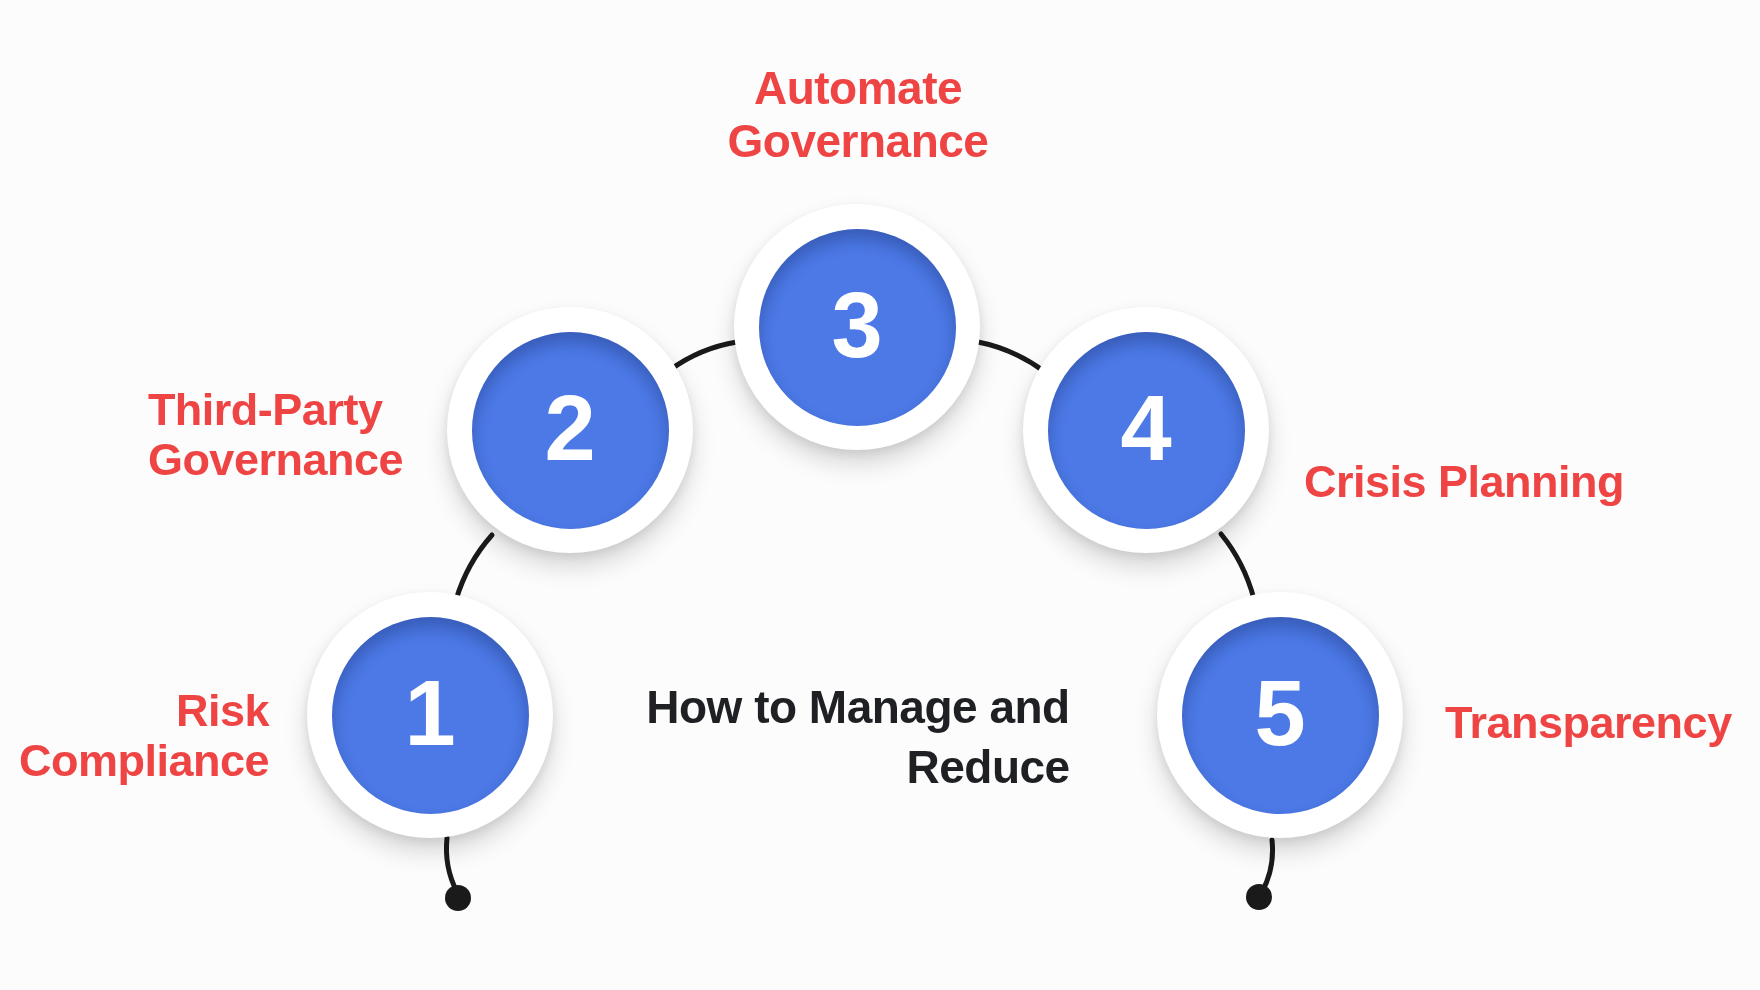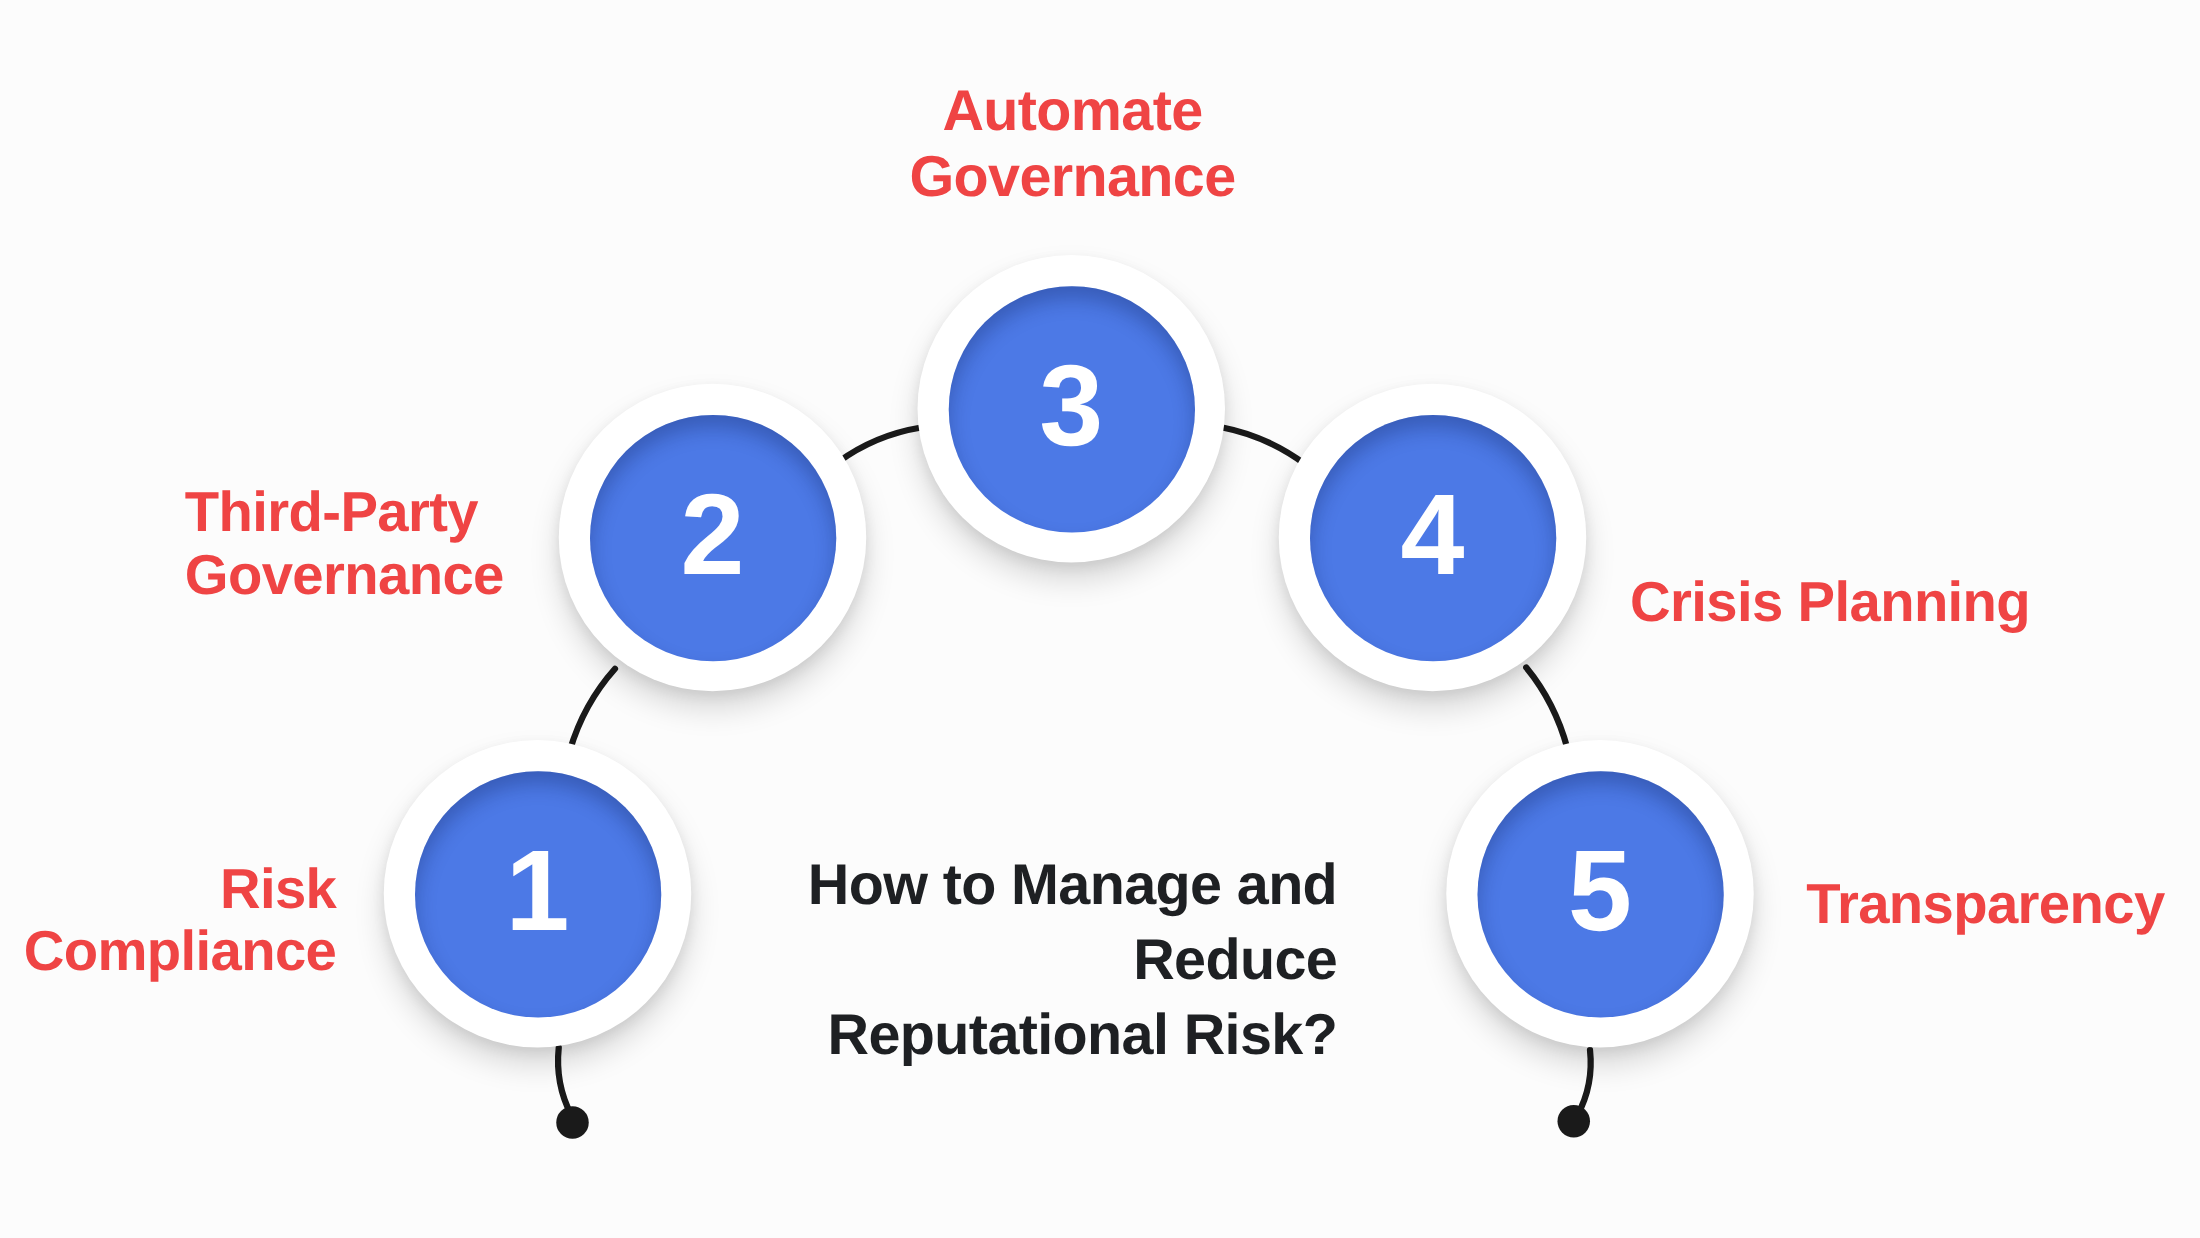--- a/index.html
+++ b/index.html
@@ -160,16 +160,15 @@
     <div>Crisis Planning</div>
   </div>
 
   <div class="lbl lbl-transparency">
     <div>Transparency</div>
   </div>
 
   <div class="title">
     <div>How to Manage and</div>
     <div>Reduce</div>
-    <div>Reputational Risk?</div>
   </div>
 
 </div>
 
 </body></html>

